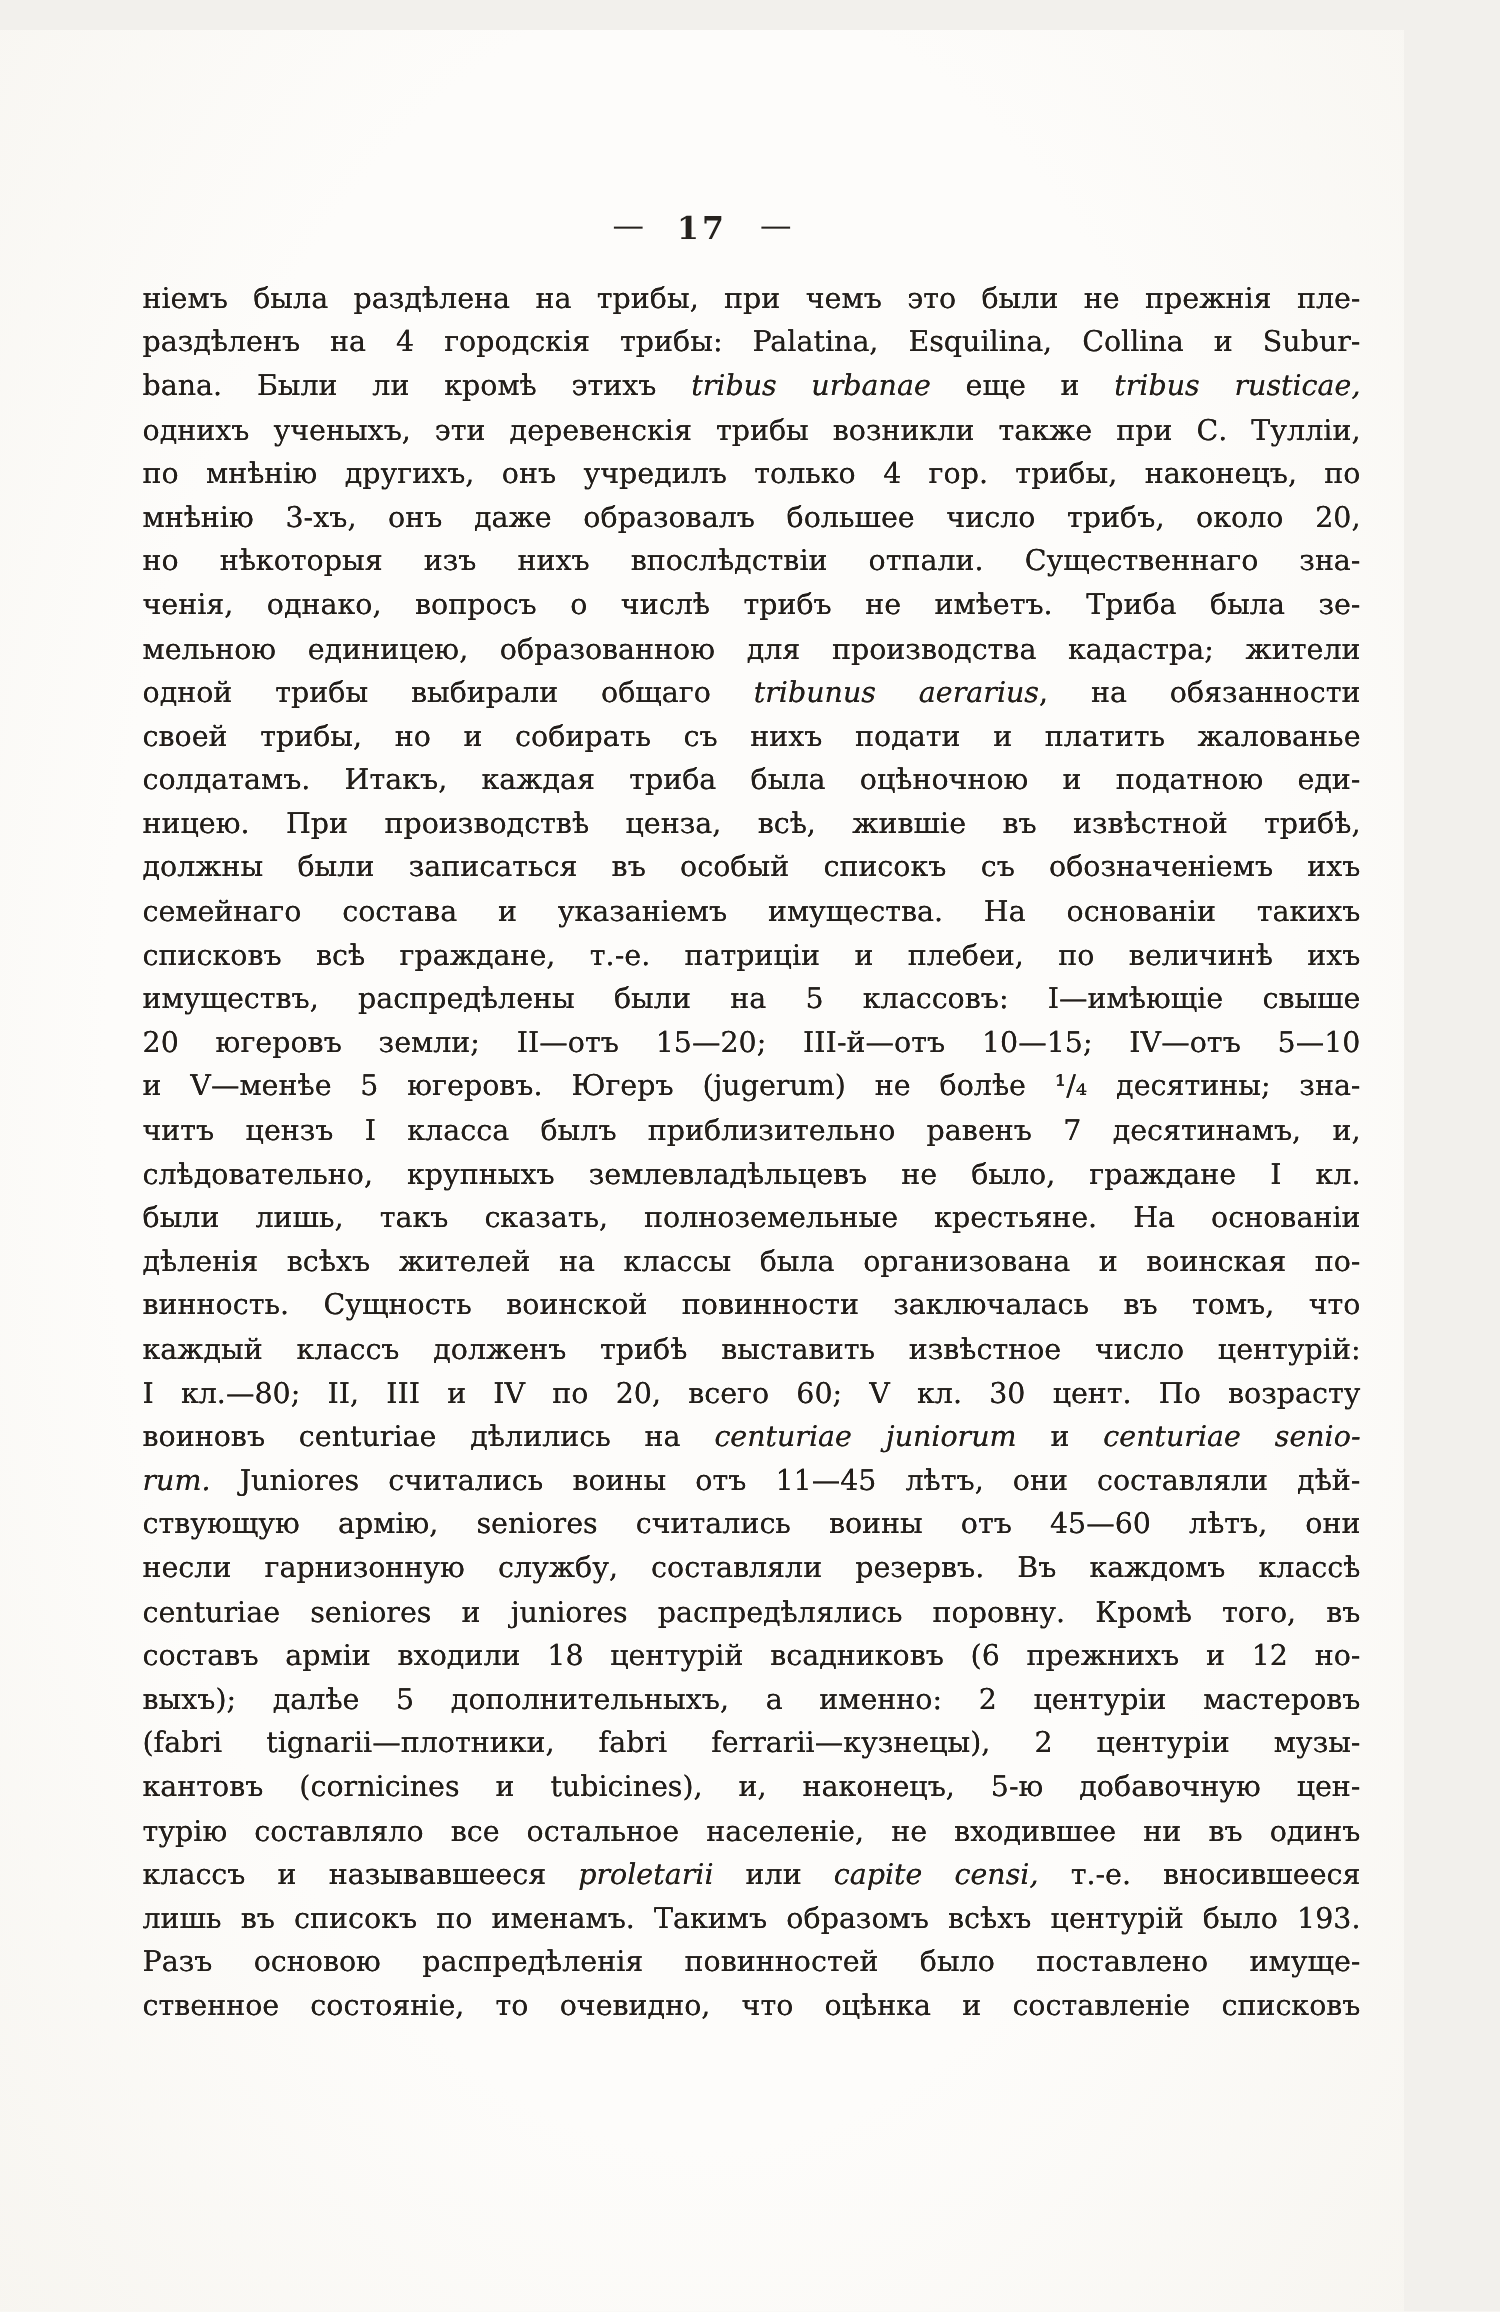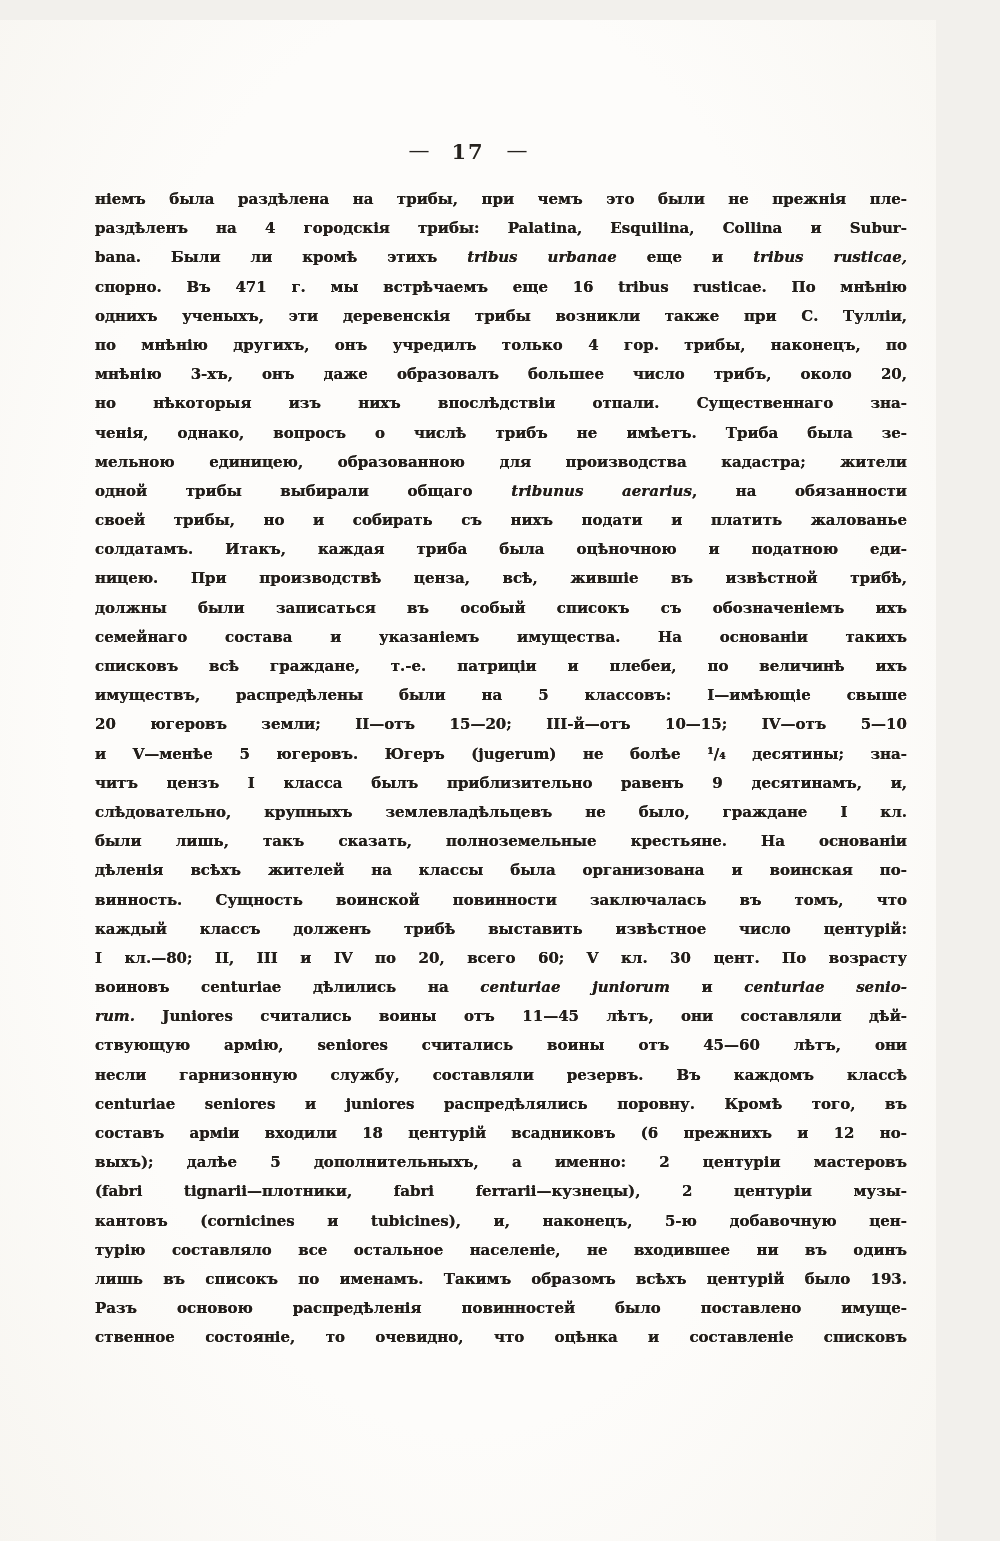--- a/index.html
+++ b/index.html
@@ -41,25 +41,24 @@
   }
   .header .num {
     font-weight: bold;
     letter-spacing: 2px;
   }
   .textblock {
     position: absolute;
     left: 95px;
     top: 165px;
     width: 812px;
-    font-size: 15px;
+    font-size: 19px;
     line-height: 29.2px;
     color: #221e1a;
     text-shadow: 0 0 0.4px #2a2520;
-    font-weight: bold;
   }
   .text-line {
     text-align: justify;
     text-align-last: justify;
     height: 29.2px;
     overflow: hidden;
   }
   .it {
     font-style: italic;
   }
@@ -68,51 +67,51 @@
 <body>
 
 <div class="page">
   <div class="header">
     <span class="dash">—</span><span class="num">17</span><span class="dash">—</span>
   </div>
   <div class="textblock">
       <div class="text-line"><span>ніемъ была раздѣлена на трибы, при чемъ это были не прежнія пле-</span></div>
       <div class="text-line"><span>раздѣленъ на 4 городскія трибы: Palatina, Esquilina, Collina и Subur-</span></div>
       <div class="text-line"><span>bana. Были ли кромѣ этихъ </span><span class="it">tribus urbanae</span><span> еще и </span><span class="it">tribus rusticae,</span></div>
-      <div class="text-line"><span>спорно. Въ 471 г. мы встрѣчаемъ еще 16 tribus rusticae. По мнѣнію</span></div>
       <div class="text-line"><span>однихъ ученыхъ, эти деревенскія трибы возникли также при С. Тулліи,</span></div>
       <div class="text-line"><span>по мнѣнію другихъ, онъ учредилъ только 4 гор. трибы, наконецъ, по</span></div>
       <div class="text-line"><span>мнѣнію 3-хъ, онъ даже образовалъ большее число трибъ, около 20,</span></div>
       <div class="text-line"><span>но нѣкоторыя изъ нихъ впослѣдствіи отпали. Существеннаго зна-</span></div>
       <div class="text-line"><span>ченія, однако, вопросъ о числѣ трибъ не имѣетъ. Триба была зе-</span></div>
       <div class="text-line"><span>мельною единицею, образованною для производства кадастра; жители</span></div>
       <div class="text-line"><span>одной трибы выбирали общаго </span><span class="it">tribunus aerarius</span><span>, на обязанности</span></div>
       <div class="text-line"><span>своей трибы, но и собирать съ нихъ подати и платить жалованье</span></div>
       <div class="text-line"><span>солдатамъ. Итакъ, каждая триба была оцѣночною и податною еди-</span></div>
       <div class="text-line"><span>ницею. При производствѣ ценза, всѣ, жившіе въ извѣстной трибѣ,</span></div>
       <div class="text-line"><span>должны были записаться въ особый списокъ съ обозначеніемъ ихъ</span></div>
       <div class="text-line"><span>семейнаго состава и указаніемъ имущества. На основаніи такихъ</span></div>
       <div class="text-line"><span>списковъ всѣ граждане, т.-е. патриціи и плебеи, по величинѣ ихъ</span></div>
       <div class="text-line"><span>имуществъ, распредѣлены были на 5 классовъ: I—имѣющіе свыше</span></div>
       <div class="text-line"><span>20 югеровъ земли; II—отъ 15—20; III-й—отъ 10—15; IV—отъ 5—10</span></div>
       <div class="text-line"><span>и V—менѣе 5 югеровъ. Югеръ (jugerum) не болѣе ¹/₄ десятины; зна-</span></div>
-      <div class="text-line"><span>читъ цензъ I класса былъ приблизительно равенъ 9 десятинамъ, и,</span></div>
+      <div class="text-line"><span>читъ цензъ I класса былъ приблизительно равенъ 7 десятинамъ, и,</span></div>
       <div class="text-line"><span>слѣдовательно, крупныхъ землевладѣльцевъ не было, граждане I кл.</span></div>
       <div class="text-line"><span>были лишь, такъ сказать, полноземельные крестьяне. На основаніи</span></div>
       <div class="text-line"><span>дѣленія всѣхъ жителей на классы была организована и воинская по-</span></div>
       <div class="text-line"><span>винность. Сущность воинской повинности заключалась въ томъ, что</span></div>
       <div class="text-line"><span>каждый классъ долженъ трибѣ выставить извѣстное число центурій:</span></div>
       <div class="text-line"><span>I кл.—80; II, III и IV по 20, всего 60; V кл. 30 цент. По возрасту</span></div>
       <div class="text-line"><span>воиновъ centuriae дѣлились на </span><span class="it">centuriae juniorum</span><span> и </span><span class="it">centuriae senio-</span></div>
       <div class="text-line"><span class="it">rum.</span><span> Juniores считались воины отъ 11—45 лѣтъ, они составляли дѣй-</span></div>
       <div class="text-line"><span>ствующую армію, seniores считались воины отъ 45—60 лѣтъ, они</span></div>
       <div class="text-line"><span>несли гарнизонную службу, составляли резервъ. Въ каждомъ классѣ</span></div>
       <div class="text-line"><span>centuriae seniores и juniores распредѣлялись поровну. Кромѣ того, въ</span></div>
       <div class="text-line"><span>составъ арміи входили 18 центурій всадниковъ (6 прежнихъ и 12 но-</span></div>
       <div class="text-line"><span>выхъ); далѣе 5 дополнительныхъ, а именно: 2 центуріи мастеровъ</span></div>
       <div class="text-line"><span>(fabri tignarii—плотники, fabri ferrarii—кузнецы), 2 центуріи музы-</span></div>
       <div class="text-line"><span>кантовъ (cornicines и tubicines), и, наконецъ, 5-ю добавочную цен-</span></div>
       <div class="text-line"><span>турію составляло все остальное населеніе, не входившее ни въ одинъ</span></div>
+      <div class="text-line"><span>классъ и называвшееся </span><span class="it">proletarii</span><span> или </span><span class="it">capite censi,</span><span> т.-е. вносившееся</span></div>
       <div class="text-line"><span>лишь въ списокъ по именамъ. Такимъ образомъ всѣхъ центурій было 193.</span></div>
       <div class="text-line"><span>Разъ основою распредѣленія повинностей было поставлено имуще-</span></div>
       <div class="text-line"><span>ственное состояніе, то очевидно, что оцѣнка и составленіе списковъ</span></div>
     </div>
 </div>
 
 </body></html>

